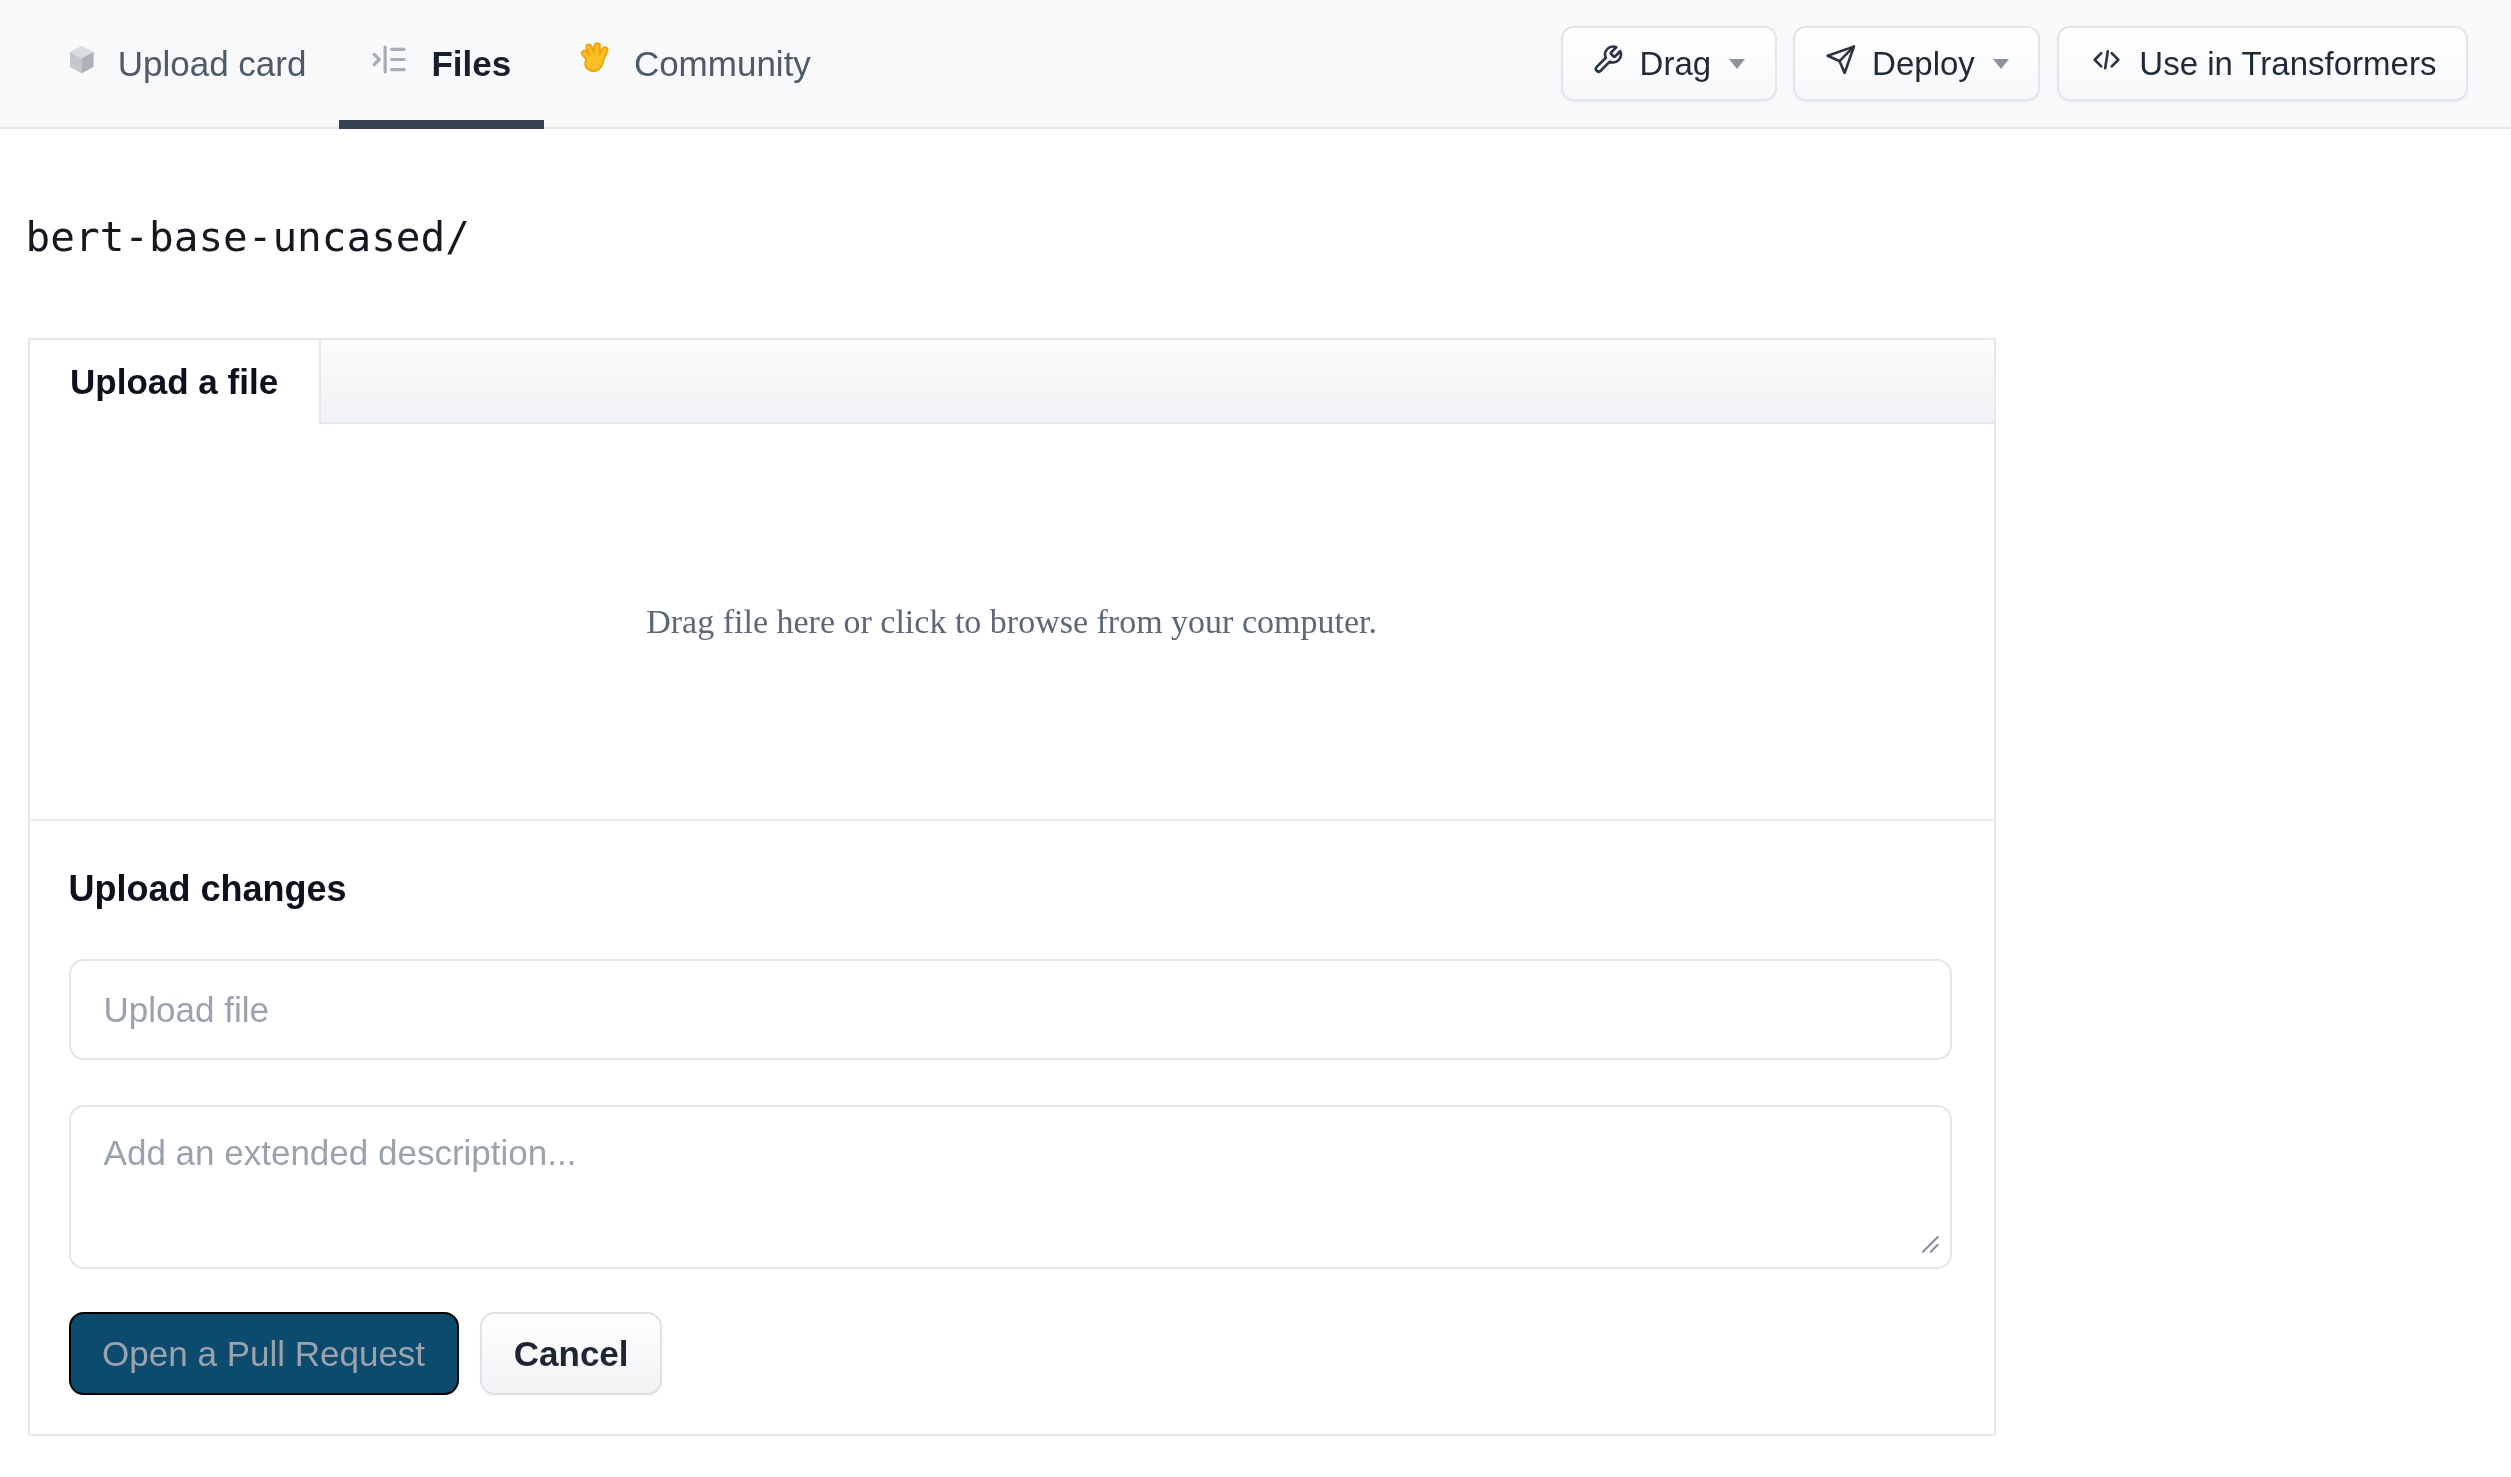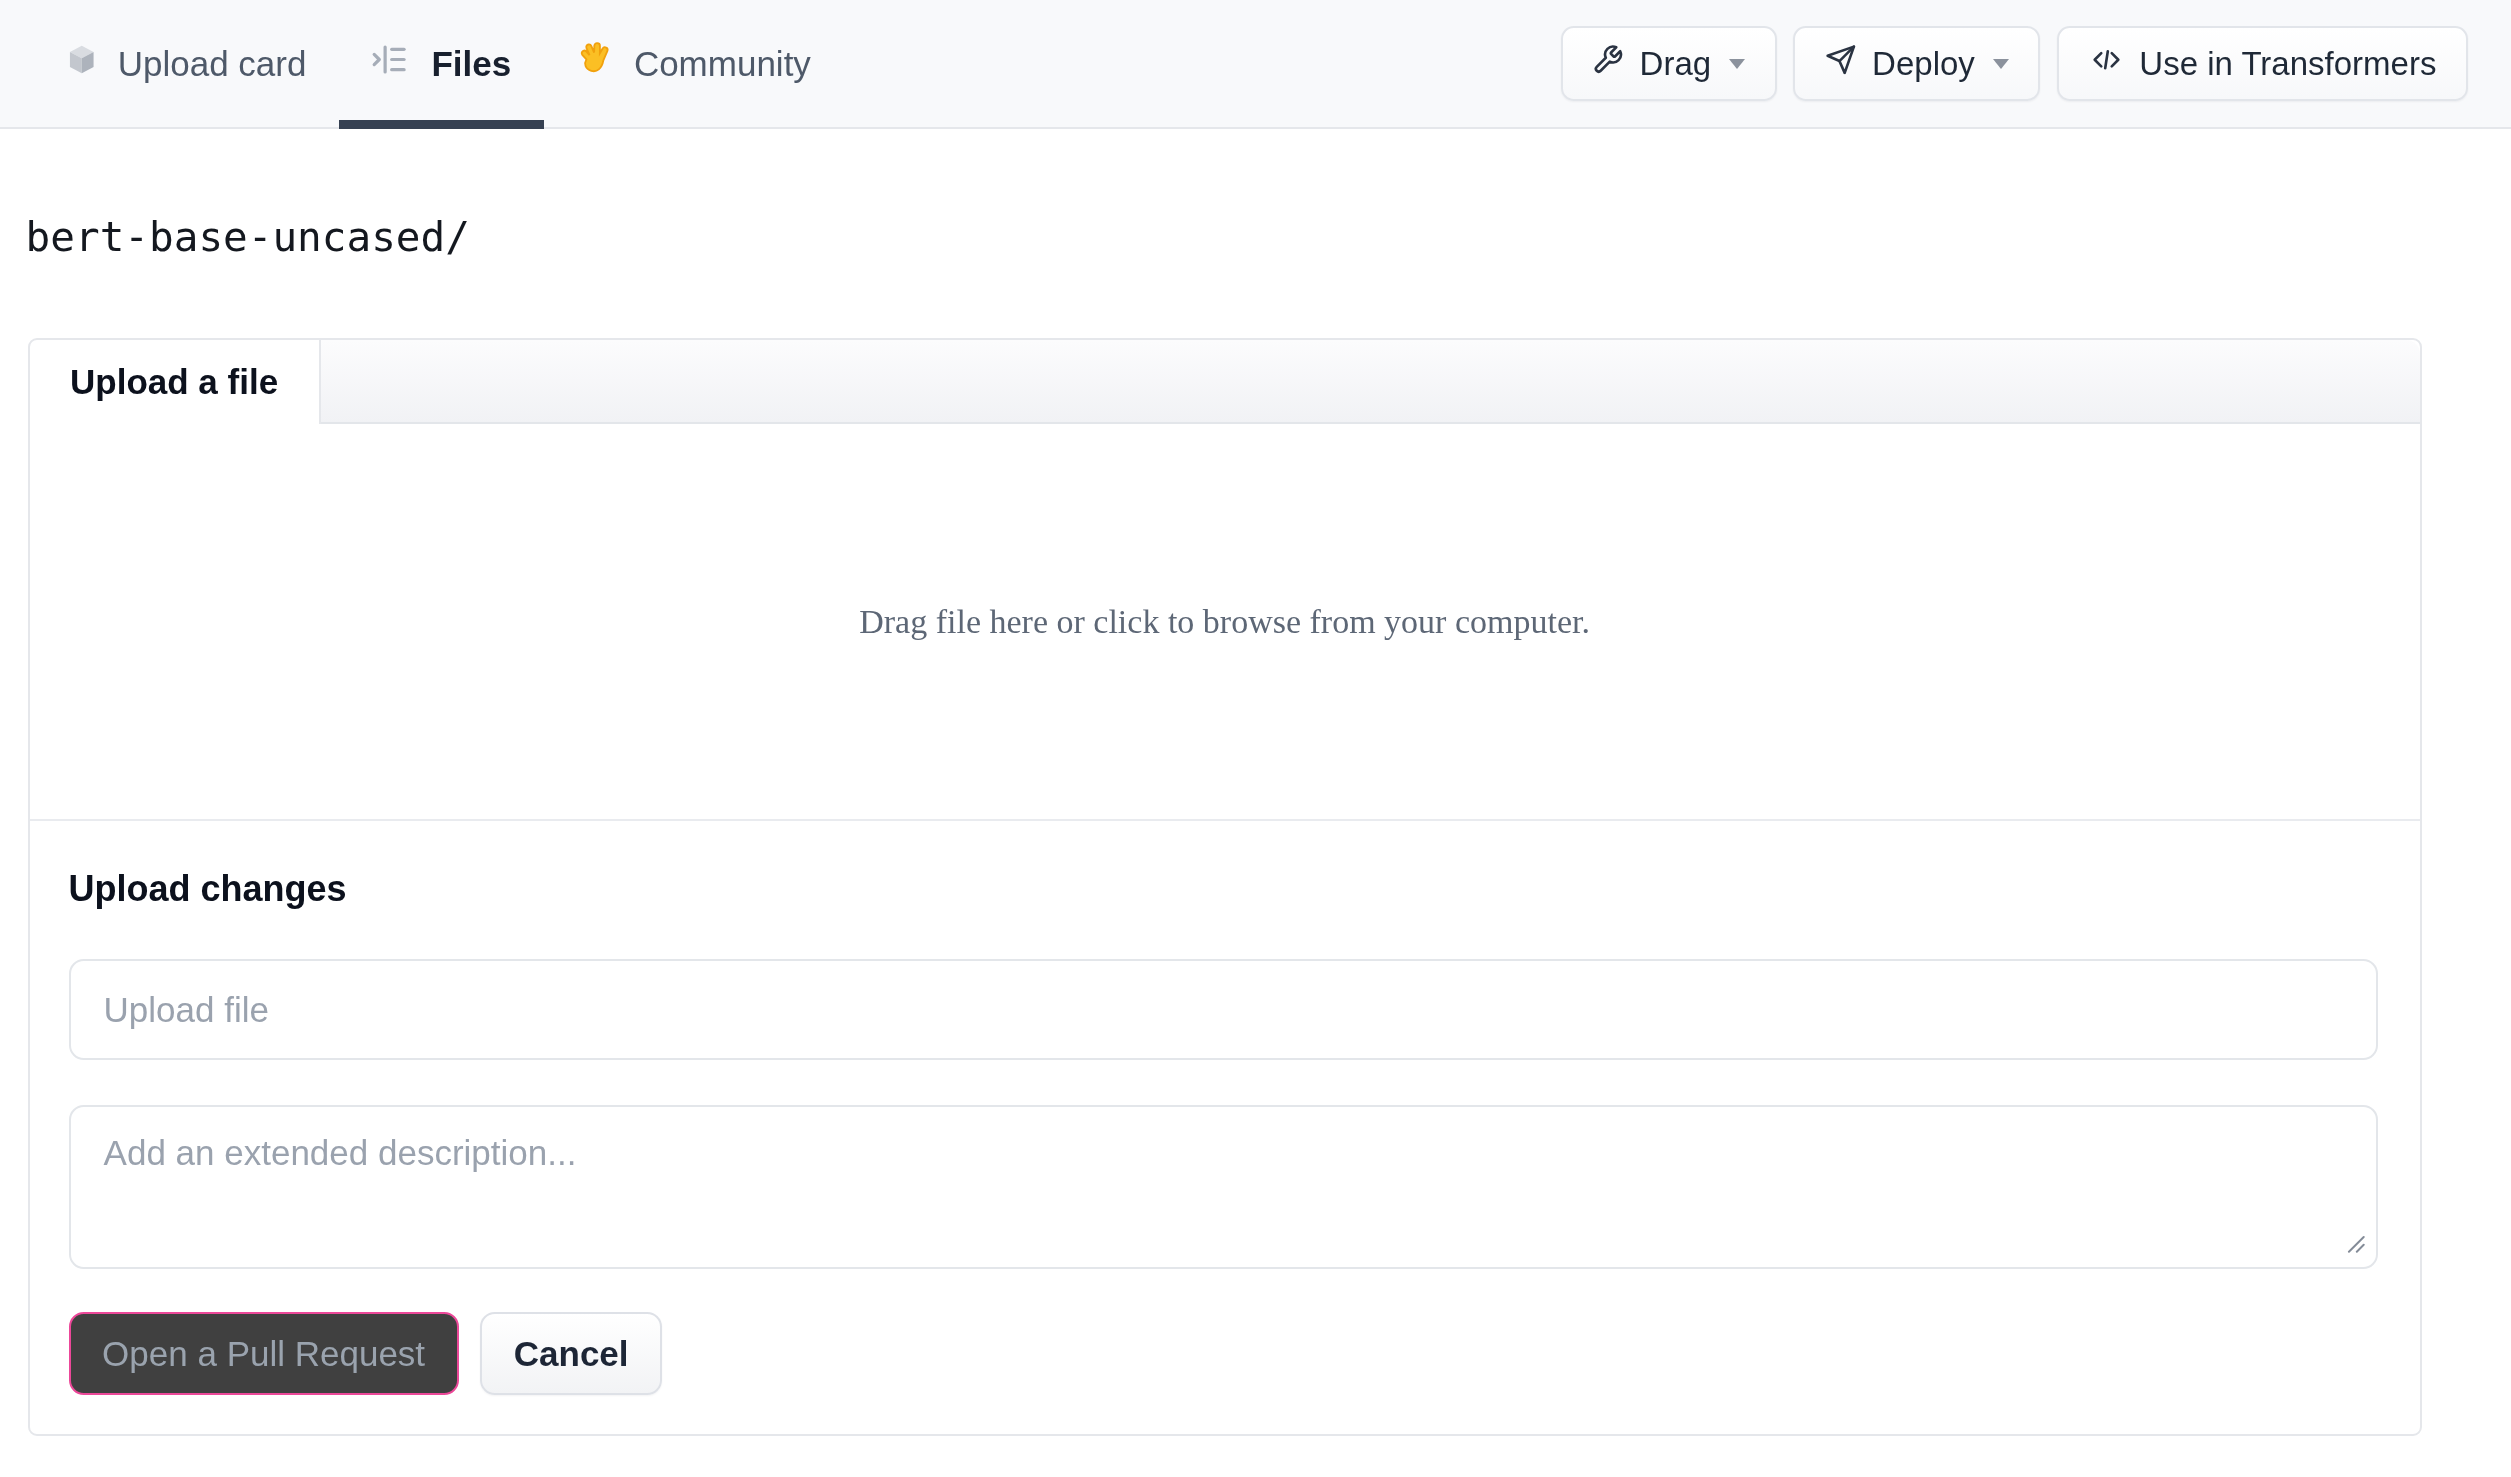--- a/index.html
+++ b/index.html
@@ -37,22 +37,22 @@
   .nav-icon { flex:0 0 auto; }
 
   
   .path {
     margin:84px 0 0 25.6px; font-family:"DejaVu Sans Mono","Liberation Mono",monospace;
     font-size:41px; line-height:48px; color:#14181f;
   }
 
   
   .card {
-    margin:77px 0 0 27.6px; width:2394px; height:1098px;
-    border:2px solid #e5e7eb; border-radius:9px; background:#ffffff;
+    margin:77px 0 0 27.6px; width:1968px; height:1098px;
+    border:2px solid #e5e7eb; border-radius:2px; background:#ffffff;
   }
   .tabstrip { display:flex; height:84px; }
   .card-tab {
     width:291px; background:#ffffff; border-right:2px solid #e5e7eb;
     border-top-left-radius:13.8px; display:flex; align-items:center; justify-content:center;
     font-size:35px; font-weight:700; color:#0c111d; cursor:pointer;
   }
   .strip-rest {
     flex:1; background:linear-gradient(180deg,#fcfcfd 0%,#f1f2f5 100%);
     border-bottom:2px solid #e3e6ea; border-top-right-radius:13.8px;
@@ -75,21 +75,21 @@
     border:2px solid #e3e6ea; border-radius:14.8px; background:#ffffff;
     padding:25.6px 33px; font-size:35px; color:#1f2937; font-family:inherit; outline:none;
   }
   .file-input::placeholder, .desc-textarea::placeholder { color:#9aa2ae; opacity:1; }
   .resize-handle { position:absolute; right:11.8px; bottom:11.8px; cursor:nwse-resize; }
   .btn-row { margin-top:43px; display:flex; gap:21.7px; }
   .btn {
     height:83px; border-radius:14.8px; padding:0 31.5px; font-size:35px;
     font-family:inherit; display:flex; align-items:center; cursor:pointer; white-space:nowrap;
   }
-  .btn-submit { background:#404040; border:2px solid #ec4899; color:#9aa3ae; cursor:default; }
+  .btn-submit { background:#0c4a6e; border:2px solid #000000; color:#9aa3ae; cursor:default; }
   .btn-cancel {
     background:linear-gradient(180deg,#ffffff 0%,#f2f3f5 100%);
     border:2px solid #dee1e7; color:#1d2636; font-weight:600;
     box-shadow:0 1px 2px rgba(16,24,40,0.05);
   }
 </style>
 </head>
 <body>
 
 <header class="topnav">

